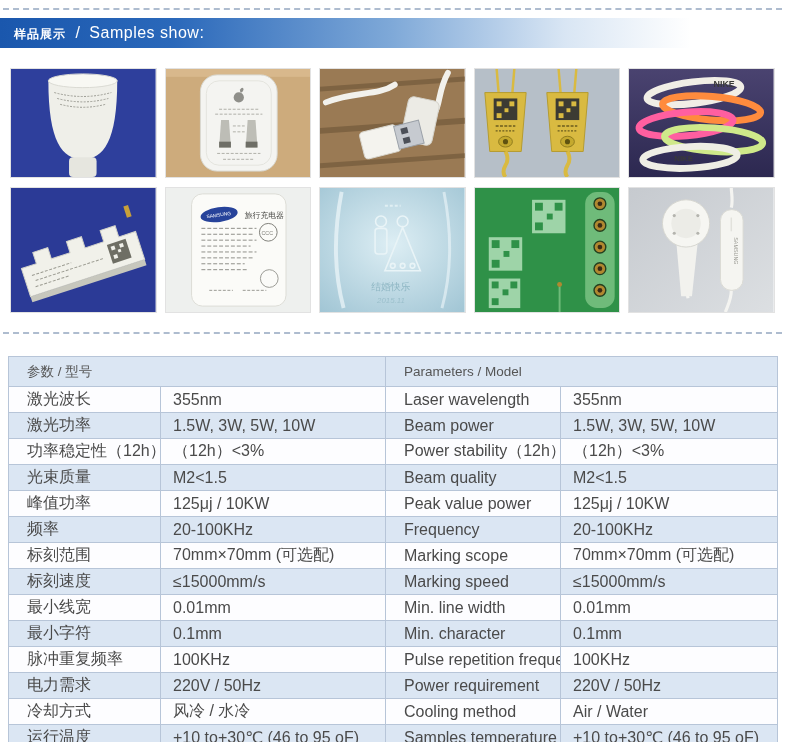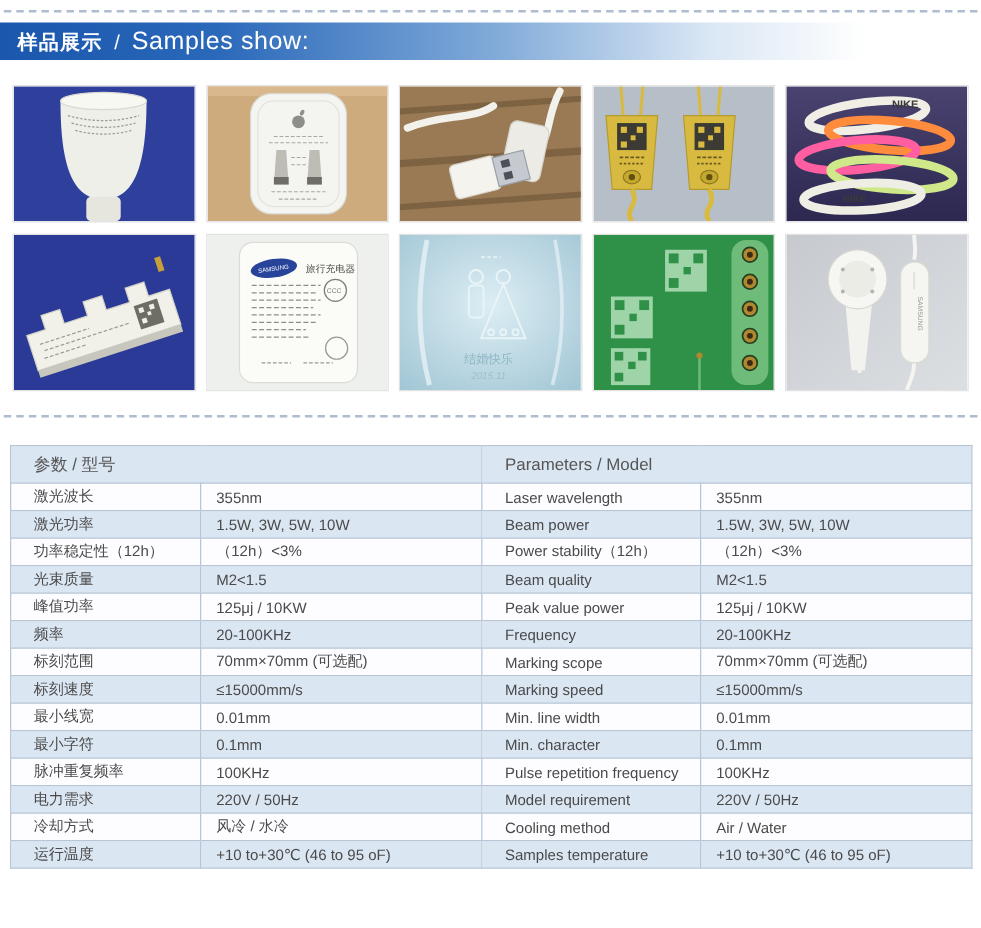--- a/index.html
+++ b/index.html
@@ -8,41 +8,41 @@
 
   .dash-line { border-top:2px dashed #aebccf; margin:0 3px; }
   .dash-top { margin-top:8px; }
   .dash-mid { margin-top:19px; }
 
   .banner {
     margin-top:8px; height:30px; line-height:30px; padding-left:14px;
     background:linear-gradient(90deg,#1a57ad 0%,#2a68ba 22%,#7fa9d8 50%,#d9e6f4 72%,#ffffff 88%);
     color:#fff; white-space:nowrap;
   }
-  .banner .cn { font-size:16px; font-weight:bold; letter-spacing:1px;font-family:Liberation Mono, monospace; }
+  .banner .cn { font-size:12px; font-weight:bold; letter-spacing:1px;font-family:Liberation Mono, monospace; }
   .banner .sep { font-size:16px; padding:0 5px; }
-  .banner .en { font-size:20px; letter-spacing:.5px; }
+  .banner .en { font-size:16px; letter-spacing:.5px; }
   .banner2 { margin-top:10px; }
 
   .photo-grid { display:flex; gap:8px; padding:0 10px; }
   .row1 { margin-top:20px; }
   .row2 { margin-top:9px; }
   .photo { flex:1; border:1px solid #e2e2e2; background:#fff; overflow:hidden; }
   .row1 .photo { height:110px; }
   .row2 .photo { height:126px; }
   .photo svg { display:block; width:100%; height:100%; }
 
   .spec-table-wrap { margin:22px 8px 0 8px; }
   table.spec { width:100%; border-collapse:collapse; table-layout:fixed; }
   table.spec th, table.spec td { border:1px solid #b7c5d8; overflow:hidden; white-space:nowrap; }
   table.spec th {
     height:30px; background:#dbe6f3; font-weight:normal; text-align:left;
     padding-left:18px; font-size:13.5px; color:#555;
   }
-  table.spec td { height:18px; font-size:12px; color:#4a4a4a; padding:2px 0 2px 18px; }
+  table.spec td { height:18px; font-size:16px; color:#4a4a4a; padding:2px 0 2px 18px; }
   table.spec td.val { padding-left:12px; }
   table.spec tbody tr:nth-child(odd)  td { background:#fdfdff; }
   table.spec tbody tr:nth-child(even) td { background:#dbe6f3; }
   .w1{width:152px;} .w2{width:225px;} .w3{width:175px;} .w4{width:217px;}
 </style>
 </head>
 <body>
 
 <div class="page">
 
@@ -403,21 +403,21 @@
         </tr>
         <tr>
           <td>脉冲重复频率</td>
           <td class="val">100KHz</td>
           <td>Pulse repetition frequency</td>
           <td class="val">100KHz</td>
         </tr>
         <tr>
           <td>电力需求</td>
           <td class="val">220V / 50Hz</td>
-          <td>Model requirement</td>
+          <td>Power requirement</td>
           <td class="val">220V / 50Hz</td>
         </tr>
         <tr>
           <td>冷却方式</td>
           <td class="val">风冷 / 水冷</td>
           <td>Cooling method</td>
           <td class="val">Air / Water</td>
         </tr>
         <tr>
           <td>运行温度</td>

